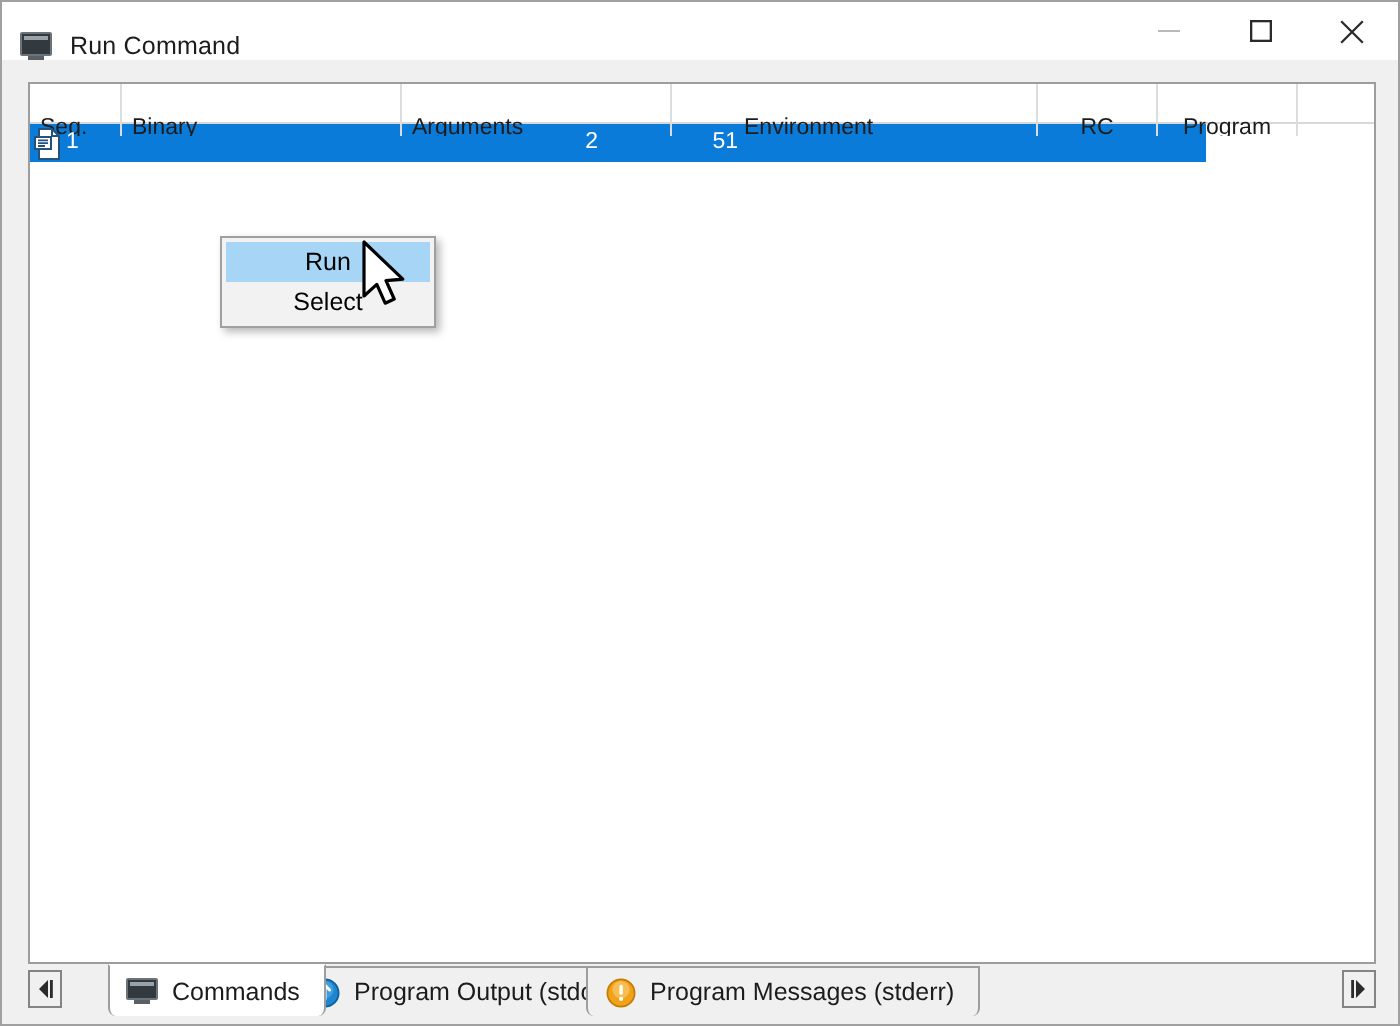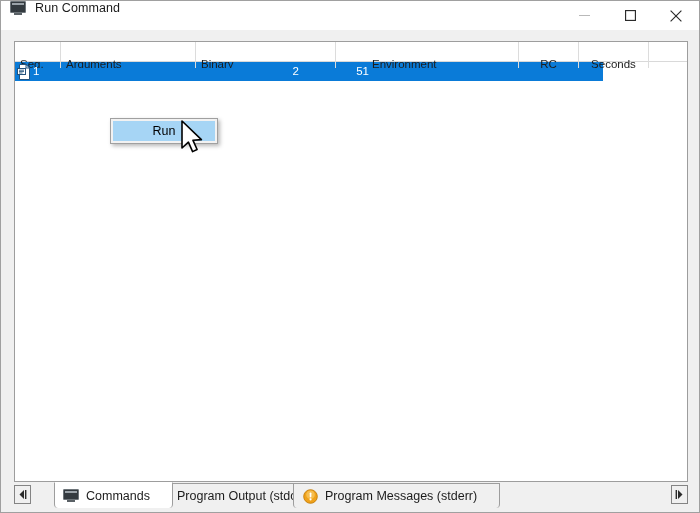--- a/index.html
+++ b/index.html
@@ -26,21 +26,21 @@
   }
 
   
   #titlebar {
     position: absolute;
     left: 0; top: 0;
     width: 698px;
     height: 29px;
     background: #ffffff;
     display: flex;
-    align-items: flex-start;
+    align-items: flex-end;
   }
   #title-icon {
     width: 16px;
     height: 14px;
     margin-left: 9px;
     position: relative;
     flex: 0 0 auto;
   }
   #title-text {
     margin-left: 9px;
@@ -207,21 +207,21 @@
   #scroll-left  { left: 0px; }
   #scroll-right { right: 0px; }
 
   .tab {
     position: absolute;
     top: 1px;
     height: 25px;
     box-sizing: border-box;
     display: flex;
     align-items: center;
-    padding: 0 22px 0 8px;
+    padding: 0 12px 0 8px;
     font-size: 12.5px;
     color: #1c1c1c;
     white-space: nowrap;
     background: #f0f0f0;
     border: 1px solid #9d9d9d;
     border-bottom: none;
     border-radius: 0 0 4px 4px;
   }
   .tab.active {
     background: #ffffff;
@@ -303,25 +303,25 @@
   </div>
 
   <div id="client">
 
     <div id="tabpanel">
 
       <div id="grid">
 
         <div id="grid-header">
           <div class="hcell col-seq">Seq.</div>
+          <div class="hcell col-bin">Binary</div>
           <div class="hcell col-arg">Arguments</div>
-          <div class="hcell col-bin">Binary</div>
           <div class="hcell col-env">Environment</div>
           <div class="hcell col-rc num">RC</div>
-          <div class="hcell col-sec num">Seconds</div>
+          <div class="hcell col-sec num">Program</div>
         </div>
 
         <div class="grow selected">
           <div class="gcell col-seq" style="padding-left:18px;">1</div>
           <div class="gcell col-env"></div>
           <div class="gcell col-rc num">2</div>
           <div class="gcell col-sec num">51</div>
         </div>
 
         <div id="row-icon">
@@ -330,20 +330,21 @@
             <path d="M9 0.5 V4 H12.5" fill="none" stroke="#23527c" stroke-width="1"></path>
             <rect x="0.5" y="4.5" width="8" height="6" fill="#ffffff" stroke="#23527c" stroke-width="1"></rect>
             <path d="M2 6.2 h5 M2 7.6 h5 M2 9 h3.5" stroke="#23527c" stroke-width="0.9"></path>
           </svg>
         </div>
 
       </div>
 
       <div id="ctxmenu">
         <div class="ctxitem hl">Run</div>
+        <div class="ctxitem">Select</div>
       </div>
 
       <div id="cursor">
         <svg width="26" height="36" viewBox="0 0 26 36">
           <path d="M2 1 L2 28 L8.4 22.2 L12.6 31.6 L17.1 29.5 L13 20.3 L21.4 19.6 Z" fill="#ffffff" stroke="#000000" stroke-width="1.6" stroke-linejoin="round"></path>
         </svg>
       </div>
 
     </div>
 

